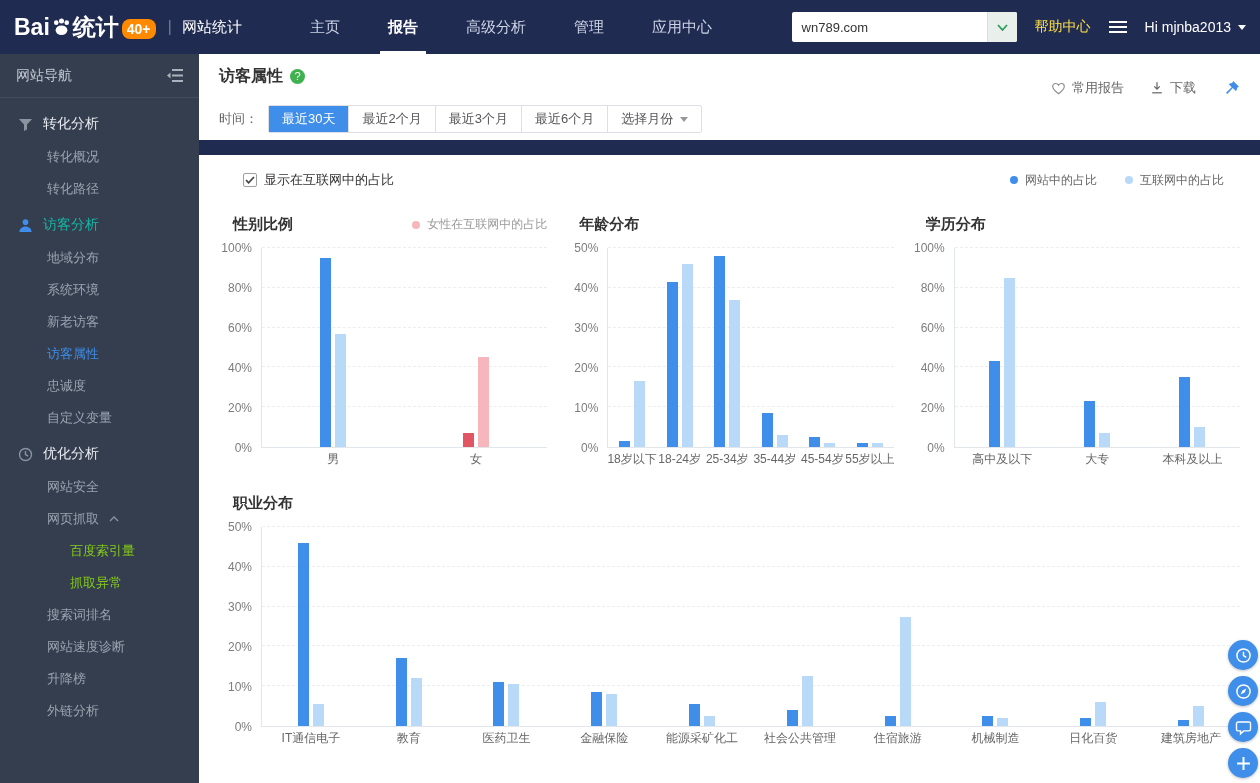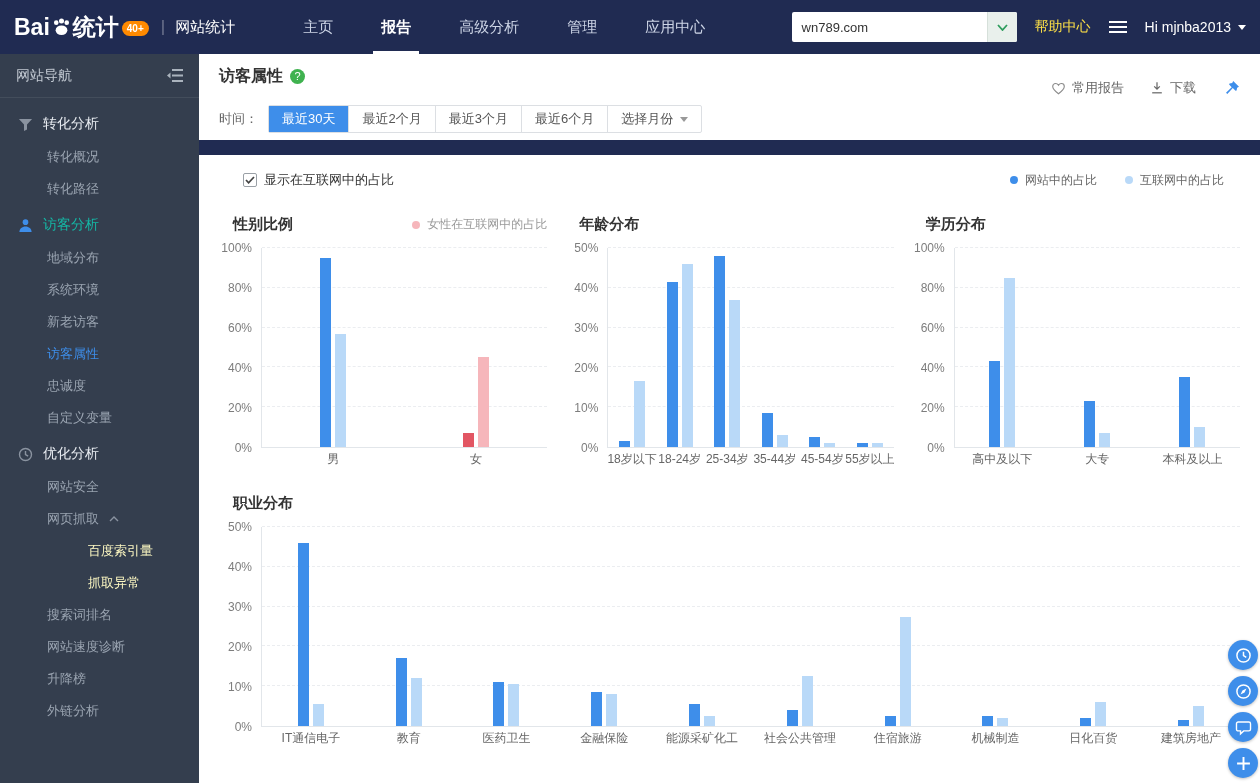--- a/index.html
+++ b/index.html
@@ -2,24 +2,24 @@
 <html><head>
 <meta charset="utf-8">
 <style>
   * { margin:0; padding:0; box-sizing:border-box; }
   html,body { width:1260px; height:783px; overflow:hidden; }
   body { font-family:"Liberation Sans","DejaVu Sans",sans-serif; background:#fff; position:relative; }
   .app { width:100%; height:100%; display:flex; flex-direction:column; }
 
   
   .topnav { height:54px; background:#202B52; display:flex; align-items:center; padding:0 14px; flex-shrink:0; color:#fff; }
-  .logo-wrap { display:flex; align-items:center; cursor:pointer; }
+  .logo-wrap { display:flex; align-items:flex-end; cursor:pointer; }
   .logo-text { font-size:23px; font-weight:bold; display:flex; align-items:center; line-height:1; }
   .logo-text svg { margin:0 1px; }
-  .logo-badge { background:#FF8A00; color:#fff; font-size:10px; font-weight:bold; padding:2px 5px; border-radius:8px; margin-left:3px; margin-top:2px; }
+  .logo-badge { background:#FF8A00; color:#fff; font-size:14px; font-weight:bold; padding:2px 5px; border-radius:8px; margin-left:3px; margin-top:2px; }
   .logo-divider { color:rgba(255,255,255,.35); margin:0 10px 0 12px; font-size:17px; }
   .product-name { font-size:15px; color:#fff; }
   .topnav-menu { display:flex; margin-left:44px; height:54px; }
   .nav-item { padding:0 24px; line-height:54px; font-size:15px; color:#cdd5e6; cursor:pointer; position:relative; white-space:nowrap; }
   .nav-item.active { color:#fff; font-weight:bold; }
   .nav-item.active::after { content:""; position:absolute; left:16px; right:16px; bottom:0; height:3px; background:#fff; }
   .topnav-right { margin-left:auto; display:flex; align-items:center; gap:18px; }
   .domain-select { width:225px; height:30px; background:#fff; border-radius:2px; display:flex; align-items:center; overflow:hidden; cursor:pointer; }
   .domain-value { flex:1; padding:0 10px; font-size:13px; color:#333; }
   .domain-caret { width:30px; height:30px; background:#E9F0EC; display:flex; align-items:center; justify-content:center; border-left:1px solid #d6e0da; }
@@ -35,21 +35,21 @@
   .sidebar { width:199px; background:#343E4E; flex-shrink:0; display:flex; flex-direction:column; }
   .sidebar-head { height:44px; flex-shrink:0; display:flex; align-items:center; justify-content:space-between; padding:0 16px; color:#c3cad3; font-size:14px; border-bottom:1px solid rgba(255,255,255,.08); }
   .collapse-icon { display:flex; cursor:pointer; }
   .sidebar-nav { padding-top:6px; overflow:hidden; flex:1; }
   .sb-section { display:flex; align-items:center; gap:10px; padding-left:18px; height:34px; font-size:14px; color:#e9edf2; cursor:pointer; margin-top:3px; }
   .sb-section .sb-icon { width:15px; display:flex; color:#8a93a0; }
   .sb-section.active { color:#14b8a6;text-align:center; }
   .sb-section.active .sb-icon { color:#3E8EEA; }
   .sb-item { padding-left:47px; height:32px; font-size:13px; color:#9aa4b1; cursor:pointer; display:flex; align-items:center; }
   .sb-item.active { color:#3E8EEA; }
-  .sb-subitem { padding-left:88px; height:32px; font-size:13px; color:#fef9c3; cursor:pointer; display:flex; align-items:center; }
+  .sb-subitem { padding-left:70px; height:32px; font-size:13px; color:#84cc16; cursor:pointer; display:flex; align-items:center; }
   .sb-chevron { margin-left:10px; display:flex; }
 
   
   .main { flex:1; display:flex; flex-direction:column; min-width:0; background:#fff; }
   .page-header { height:44px; flex-shrink:0; display:flex; align-items:center; padding:0 20px; }
   .page-title { font-size:16px; color:#333; font-weight:bold; }
   .help-badge { width:15px; height:15px; background:#3FB24F; color:#fff; border-radius:50%; font-size:11px; display:flex; align-items:center; justify-content:center; margin-left:7px; cursor:pointer; }
   .header-actions { margin-left:auto; display:flex; align-items:center; gap:26px; color:#666; font-size:13px;margin-top:24px; }
   .action { display:flex; align-items:center; gap:6px; cursor:pointer; }
   .pin { display:flex; cursor:pointer; margin-left:2px; }

